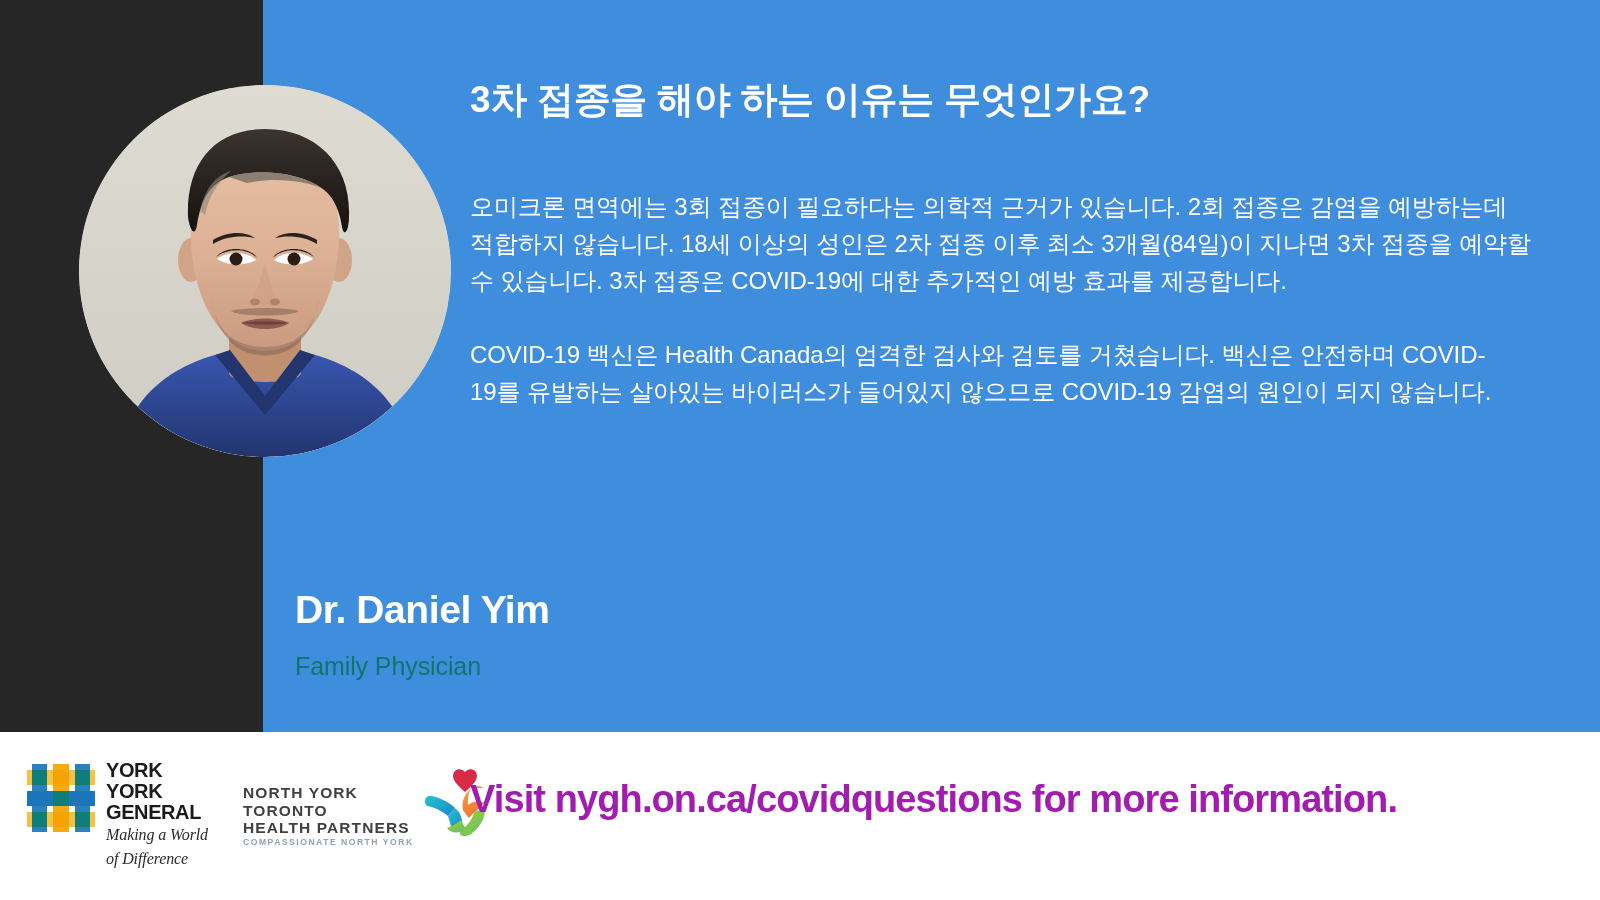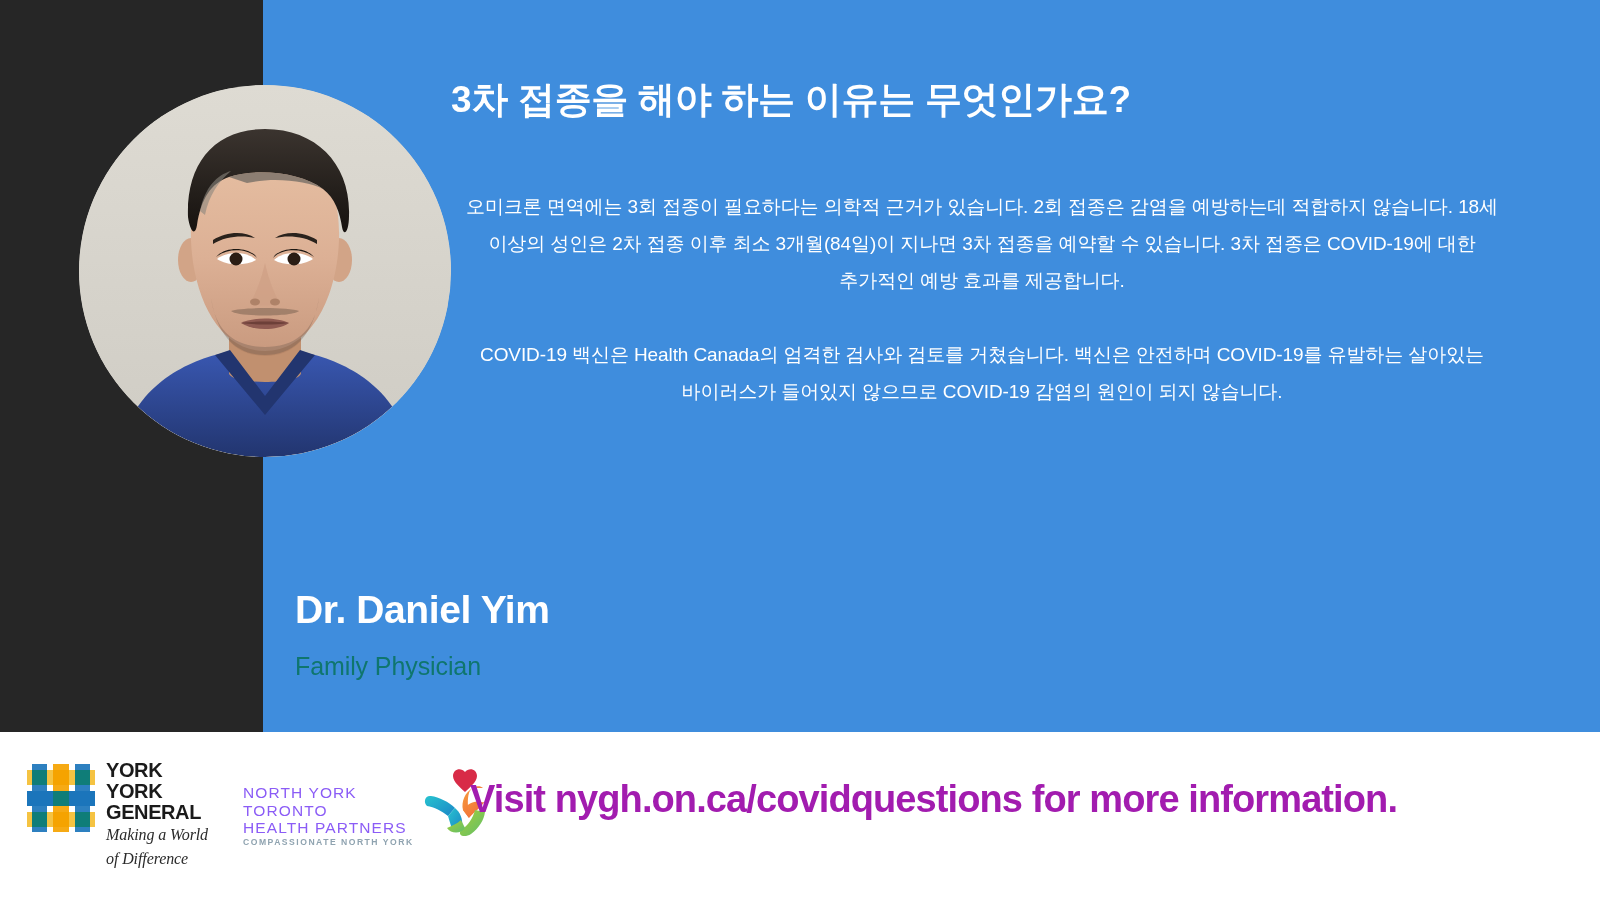--- a/index.html
+++ b/index.html
@@ -18,34 +18,33 @@
   .panel-blue  { position:absolute; left:263px; top:0; width:1337px; height:732px; background:#3f8ddd; }
 
   
   .portrait {
     position:absolute; left:79px; top:85px; width:372px; height:372px;
     border-radius:50%; overflow:hidden; background:#d9d6ce;
   }
   .portrait svg { display:block; width:100%; height:100%; }
 
   
-  .content { position:absolute; left:451px; top:0; width:1070px; height:732px; }
+  .content { position:absolute; left:470px; top:0; width:1070px; height:732px; }
 
   .headline {
     position:absolute; top:78px; left:0; width:1060px;
     font-size:37px; font-weight:bold; color:#ffffff;
     letter-spacing:-0.3px; line-height:1.2;
   }
 
   .body-block { position:absolute; top:188px; left:0; width:1062px; }
   .para {
-    font-size:19px; line-height:37px; color:#ffffff;
+    font-size:24px; line-height:37px; color:#ffffff;
     font-weight:400; letter-spacing:-0.1px;
     word-break: keep-all;
-    text-align: center;
   }
   .para + .para { margin-top:37px; }
 
   
   .credit { position:absolute; left:295px; top:588px; }
   .credit-name {
     font-size:39px; font-weight:bold; color:#ffffff; letter-spacing:-0.4px;
     line-height:1.15;
   }
   .credit-role {
@@ -63,21 +62,21 @@
   .nygh-mark { width:68px; height:68px; margin-top:4px; }
   .nygh-words { margin-left:11px; }
   .nygh-line { font-size:20px; font-weight:bold; color:#1a1a1a; line-height:21px; letter-spacing:-0.4px; }
   .nygh-tag {
     margin-top:4px; font-family:"Liberation Serif", serif; font-style:italic;
     font-size:16px; color:#2a2a2a; line-height:15.5px; letter-spacing:-0.1px;
   }
 
   .logo-nythp { position:absolute; left:243px; top:766px; display:flex; align-items:flex-start; }
   .nythp-words { padding-top:18px; }
-  .nythp-line { font-size:15.5px; font-weight:normal; color:#8b5cf6; line-height:17.5px; letter-spacing:1.1px; }
+  .nythp-line { font-size:15.5px; font-weight:bold; color:#404040; line-height:17.5px; letter-spacing:1.1px; }
   .nythp-tag { font-size:8.6px; color:#8fa3b0; letter-spacing:1.5px; font-weight:bold; }
   .nythp-mark { width:72px; height:72px; margin-left:7px; }
 
   .visit {
     position:absolute; left:470px; top:778px;
     font-size:38px; font-weight:bold; color:#a21caf; letter-spacing:-0.9px;
   }
 </style>
 </head>
 <body>

